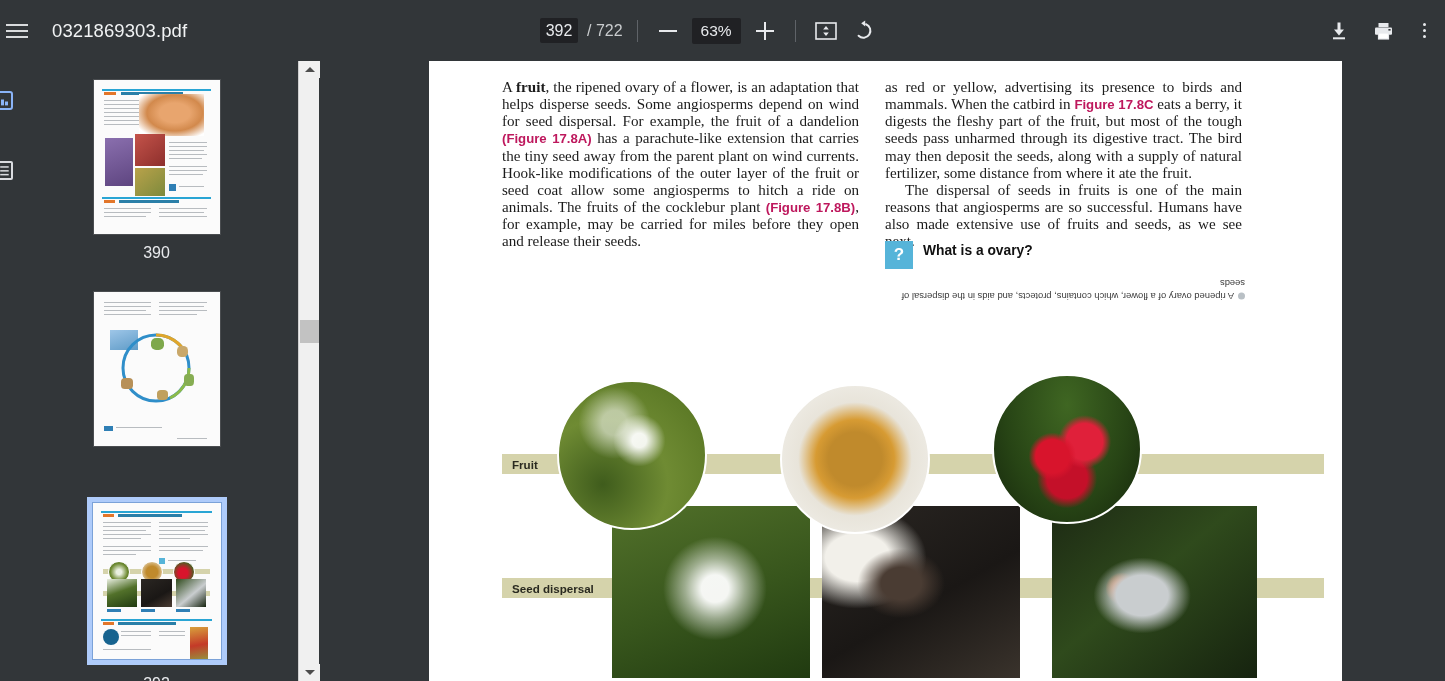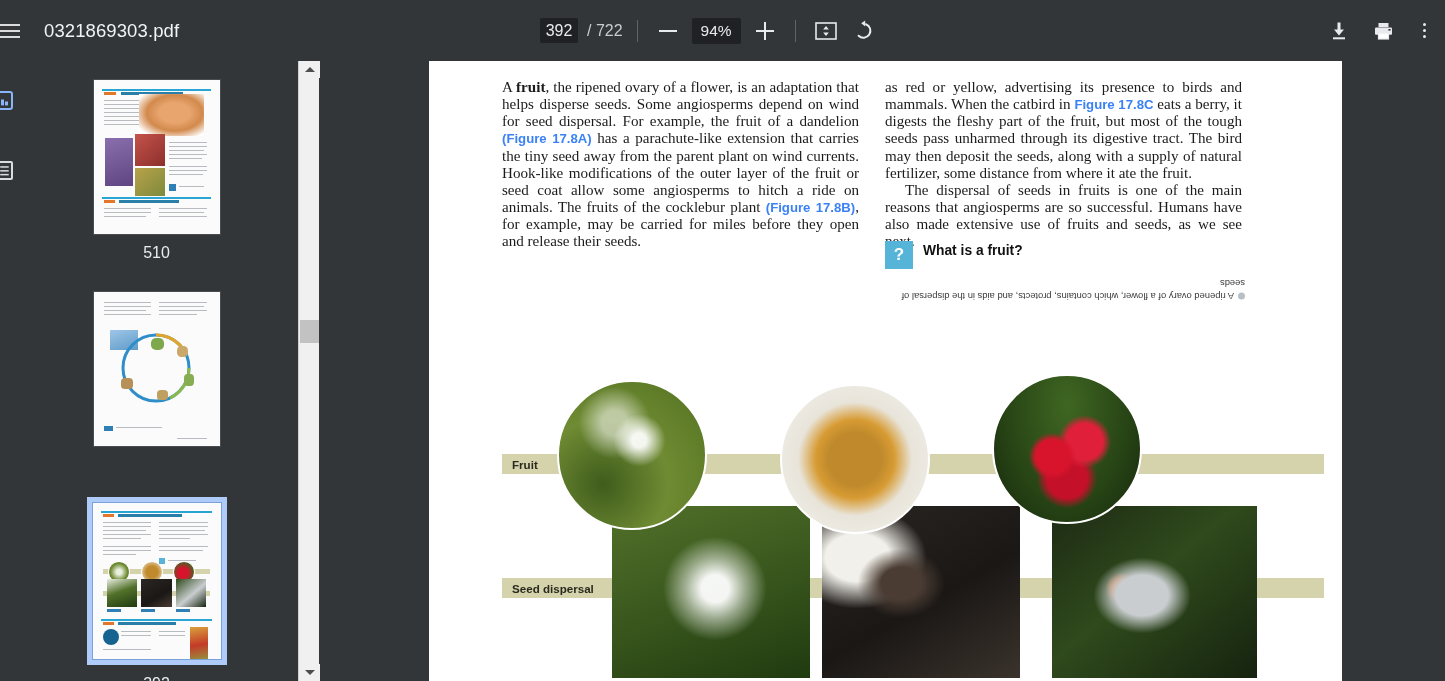--- a/index.html
+++ b/index.html
@@ -12,21 +12,21 @@
 
   
   #toolbar {
     position: absolute; top: 0; left: 0;
     width: 1445px; height: 61px;
     background: #323639;
     display: flex; align-items: center;
     color: #e8eaed;
     z-index: 30;
   }
-  .tb-left { display: flex; align-items: center; padding-left: 0px; }
+  .tb-left { display: flex; align-items: center; padding-left: 8px; }
   .hamburger {
     width: 46px; height: 61px;
     display: flex; flex-direction: column; justify-content: center; align-items: center;
     gap: 4px; cursor: pointer; margin-left: -14px;
   }
   .hamburger i { display: block; width: 22px; height: 2px; background: #d9dbdd; }
   #doc-title {
     font-size: 18.5px; color: #f1f3f4; white-space: nowrap;
     margin-left: 12px; letter-spacing: .1px;
   }
@@ -124,21 +124,21 @@
     position:absolute; left:110px; top:0px; width:913px; height:660px;
     background:#ffffff;
   }
   .col { position:absolute; font-family:"Liberation Serif", serif;
          font-size:15.1px; line-height:1.135; color:#1b1b1b; text-align:justify; }
   #colL { left:73px; top:18px; width:357px; }
   #colR { left:456px; top:18px; width:357px; }
   .col p { margin:0; }
   .col p.ind { text-indent: 20px; }
   b.bld { font-weight:700; }
-  .figref { color:#3b82f6; font-weight:700; font-family:"Liberation Sans", sans-serif; font-size:13.2px; }
+  .figref { color:#be185d; font-weight:700; font-family:"Liberation Sans", sans-serif; font-size:13.2px; }
   .cut-head { position:absolute; left:456px; top:-10px; width:360px; height:14px; overflow:hidden; }
 
   
   #qbox { position:absolute; left:456px; top:180px; width:360px; }
   .q-mark {
     width:28px; height:28px; background:#56b4d9; color:#ffffff;
     font-weight:700; font-size:17px; display:flex; align-items:center; justify-content:center;
     font-family:"Liberation Sans", sans-serif; float:left;
   }
   .q-text { margin-left:38px; font-family:"Liberation Sans", sans-serif;
@@ -197,21 +197,21 @@
     <div id="doc-title">0321869303.pdf</div>
   </div>
 
   <div class="tb-center">
     <input class="page-box" id="page-input" value="392" style="">
     <span class="page-total">/ 722</span>
     <span class="divider"></span>
     <div class="icon-btn">
       <span class="zoom-out-g"></span>
     </div>
-    <span class="zoom-val">94%</span>
+    <span class="zoom-val">63%</span>
     <div class="icon-btn">
       <span class="plus-g"></span>
     </div>
     <span class="divider"></span>
     <div class="icon-btn">
       <svg width="22" height="20" viewBox="0 0 22 20">
         <rect x="1" y="2" width="20" height="16" fill="none" stroke="#e8eaed" stroke-width="1.6"></rect>
         <polygon points="11,5 8.2,8.4 13.8,8.4" fill="#e8eaed"></polygon>
         <polygon points="11,15 8.2,11.6 13.8,11.6" fill="#e8eaed"></polygon>
       </svg>
@@ -307,21 +307,21 @@
         <div class="m-head" style="left:8%; top:120px; width:11px;"></div>
         <div class="m-head" style="left:20%; top:120px; width:60px; background:#2a7fa8;"></div>
         <div class="m-txt" style="left:8%; top:128px; width:38%;"></div>
         <div class="m-txt" style="left:8%; top:132px; width:38%;"></div>
         <div class="m-txt" style="left:8%; top:136px; width:34%;"></div>
         <div class="m-txt" style="left:52%; top:128px; width:38%;"></div>
         <div class="m-txt" style="left:52%; top:132px; width:36%;"></div>
         <div class="m-txt" style="left:52%; top:136px; width:38%;"></div>
       </div>
     </div>
-    <div class="thumb-label">510</div>
+    <div class="thumb-label">390</div>
   </div>
 
   <div class="thumb-wrap" style="top:231px;">
     <div class="thumb-card">
       <div class="tpage">
         <div class="m-txt" style="left:8%; top:10px; width:38%;"></div>
         <div class="m-txt" style="left:8%; top:14px; width:38%;"></div>
         <div class="m-txt" style="left:8%; top:18px; width:34%;"></div>
         <div class="m-txt" style="left:8%; top:22px; width:38%;"></div>
         <div class="m-txt" style="left:52%; top:10px; width:38%;"></div>
@@ -422,21 +422,21 @@
     <div class="col" id="colL">
         <p><span>A </span><b class="bld">fruit</b><span>, the ripened ovary of a flower, is an adaptation that helps disperse seeds. Some angiosperms depend on wind for seed dispersal. For example, the fruit of a dandelion </span><span class="figref">(Figure 17.8A)</span><span> has a parachute-like extension that carries the tiny seed away from the parent plant on wind currents. Hook-like modifications of the outer layer of the fruit or seed coat allow some angiosperms to hitch a ride on animals. The fruits of the cocklebur plant </span><span class="figref">(Figure 17.8B)</span><span>, for example, may be carried for miles before they open and release their seeds.</span></p>
       </div>
     <div class="col" id="colR">
         <p><span>as red or yellow, advertising its presence to birds and mammals. When the catbird in </span><span class="figref">Figure 17.8C</span><span> eats a berry, it digests the fleshy part of the fruit, but most of the tough seeds pass unharmed through its digestive tract. The bird may then deposit the seeds, along with a supply of natural fertilizer, some distance from where it ate the fruit.</span></p>
         <p class="ind"><span>The dispersal of seeds in fruits is one of the main reasons that angiosperms are so successful. Humans have also made extensive use of fruits and seeds, as we see next.</span></p>
       </div>
 
     <div id="qbox">
       <div class="q-mark">?</div>
-      <div class="q-text">What is a fruit?</div>
+      <div class="q-text">What is a ovary?</div>
       <div class="q-ans">
         <span class="q-dot"></span><span>A ripened ovary of a flower, which contains, protects, and aids in the dispersal of seeds</span>
       </div>
     </div>
 
     <div id="figure">
 
       <div class="band-lbl" style="left:0px; top:138px; width:118px;">Fruit</div>
       <div class="band" style="left:118px; top:138px; width:704px;"></div>
 

